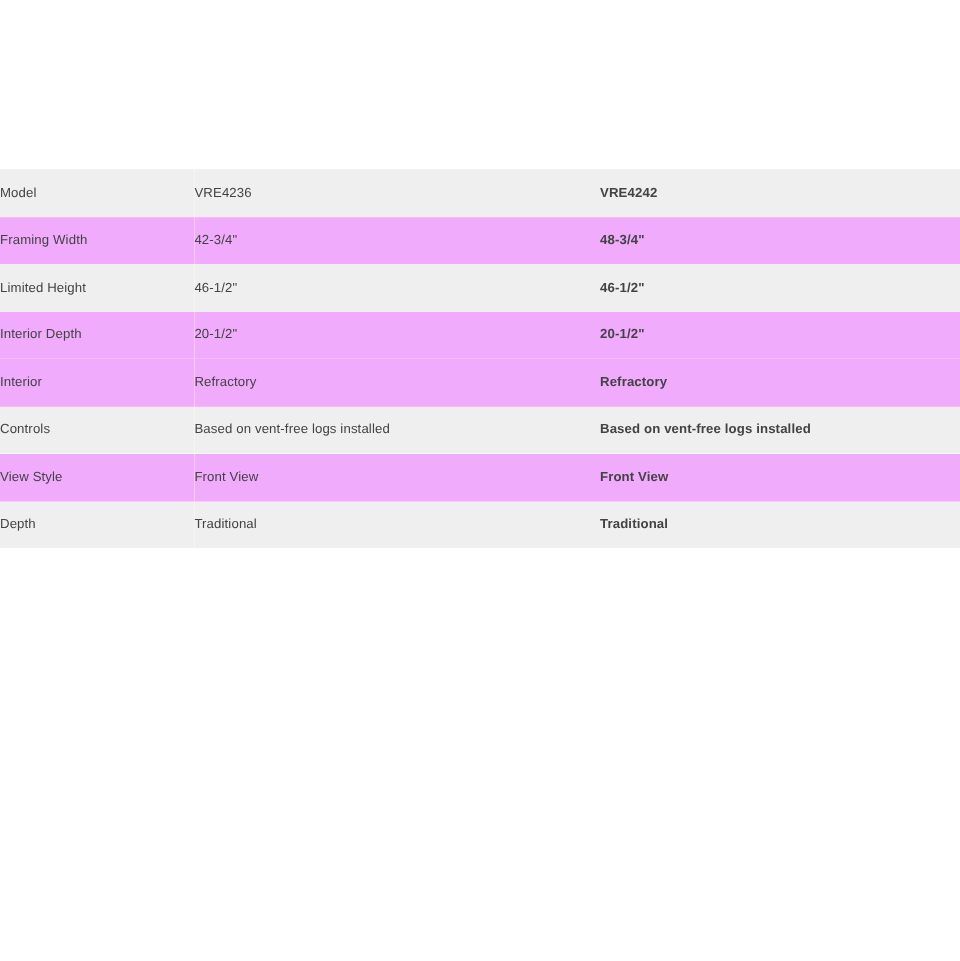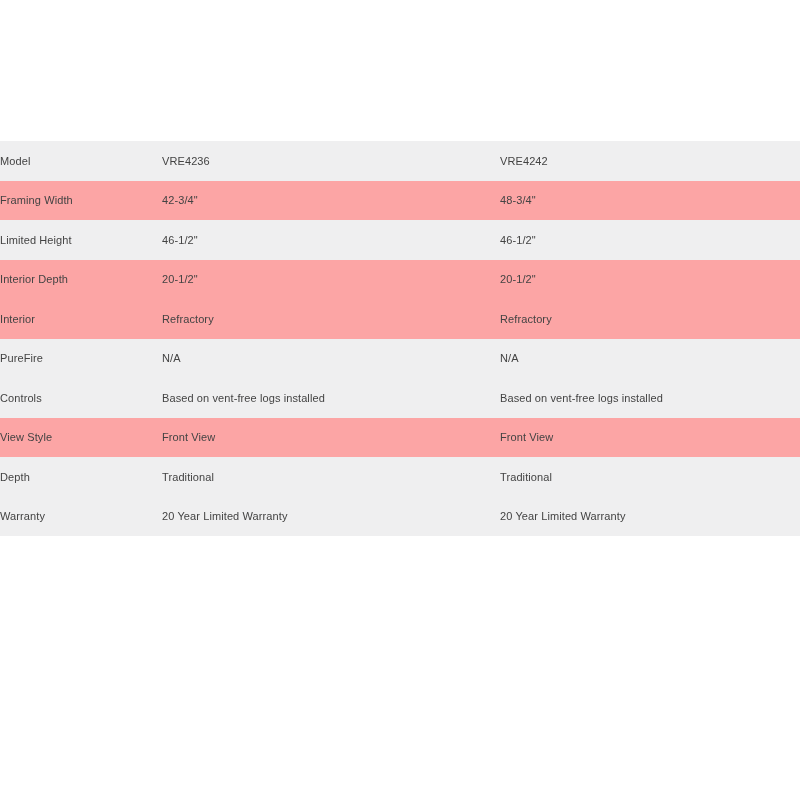--- a/index.html
+++ b/index.html
@@ -28,21 +28,21 @@
   }
   table.spec-table {
     border-collapse: collapse;
     width: 800px;
     table-layout: fixed;
   }
   table.spec-table tr.row-odd td {
     background: #efeff0;
   }
   table.spec-table tr.row-even td {
-    background: #fca5a5;
+    background: #f0abfc;
   }
   table.spec-table td {
     padding: 0;
     height: 39.5px;
     vertical-align: middle;
     font-size: 11px;
     color: #434343;
     letter-spacing: 0.1px;
     white-space: nowrap;
     overflow: hidden;
@@ -55,20 +55,21 @@
   td.col-v1 {
     width: 338px;
     padding-left: 14px;
     box-sizing: border-box;
     margin-left: 12px;
   }
   td.col-v2 {
     width: 300px;
     padding-left: 13px;
     box-sizing: border-box;
+    font-weight: bold;
   }
 </style>
 </head>
 <body>
 
 <div class="page">
   <div class="spec-table-wrap">
     <table class="spec-table">
       <tbody>
 
@@ -96,25 +97,20 @@
           <td class="col-v2">20-1/2"</td>
         </tr>
 
 
         <tr class="row-even">
           <td class="col-label">Interior</td>
           <td class="col-v1">Refractory</td>
           <td class="col-v2">Refractory</td>
         </tr>
 
-        <tr class="row-odd">
-          <td class="col-label">PureFire</td>
-          <td class="col-v1">N/A</td>
-          <td class="col-v2">N/A</td>
-        </tr>
 
 
         <tr class="row-odd">
           <td class="col-label">Controls</td>
           <td class="col-v1">Based on vent-free logs installed</td>
           <td class="col-v2">Based on vent-free logs installed</td>
         </tr>
 
         <tr class="row-even">
           <td class="col-label">View Style</td>
@@ -122,22 +118,17 @@
           <td class="col-v2">Front View</td>
         </tr>
 
         <tr class="row-odd">
           <td class="col-label">Depth</td>
           <td class="col-v1">Traditional</td>
           <td class="col-v2">Traditional</td>
         </tr>
 
 
-        <tr class="row-odd">
-          <td class="col-label">Warranty</td>
-          <td class="col-v1">20 Year Limited Warranty</td>
-          <td class="col-v2">20 Year Limited Warranty</td>
-        </tr>
 
       </tbody>
     </table>
   </div>
 </div>
 
 </body></html>

